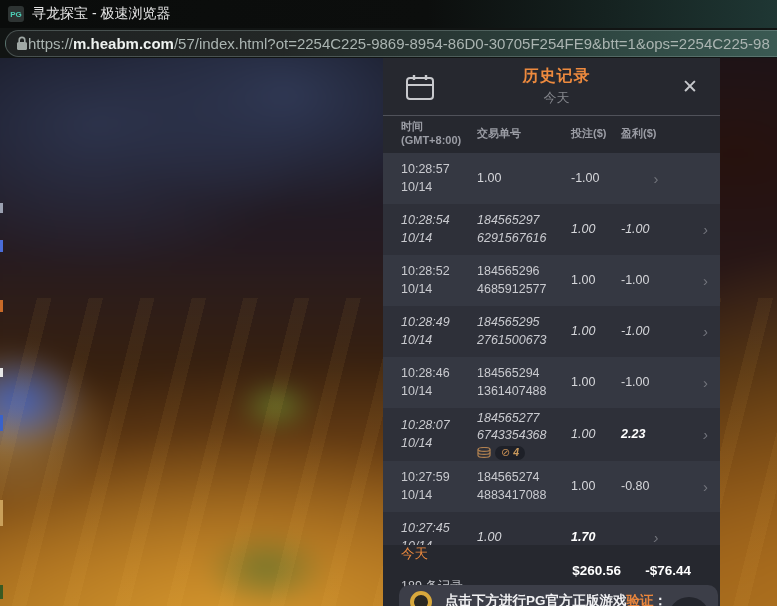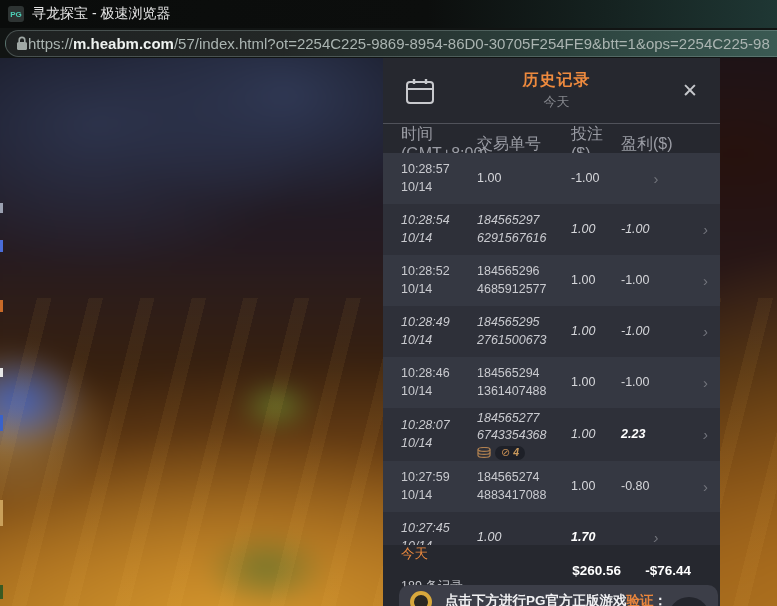--- a/index.html
+++ b/index.html
@@ -37,29 +37,29 @@
       radial-gradient(300px 200px at 120px 90px, rgba(50,58,85,0.80), transparent 75%),
       radial-gradient(260px 160px at 310px 60px, rgba(58,70,104,0.70), transparent 75%),
       radial-gradient(420px 260px at 760px 120px, rgba(40,16,10,0.9), transparent 80%),
       linear-gradient(180deg,#131520 0%,#1a1a28 16%,#251a20 36%,#37200f 56%,#5a330f 74%,#8a5517 90%,#9a6a1e 100%);}
   .rays{position:absolute;left:0;top:240px;right:0;bottom:0;
     background:repeating-linear-gradient(104deg, transparent 0 36px, rgba(255,195,85,0.06) 36px 50px);}
   .sliver{position:absolute;left:0;width:3px;}
 
   
   .panel{position:absolute;left:383px;top:58px;width:337px;height:548px;background:#26282f;overflow:hidden;}
-  .p-head{height:66px;background:#26282f;border-bottom:1px solid #50525a;display:flex;align-items:center;}
+  .p-head{height:58px;background:#26282f;border-bottom:1px solid #50525a;display:flex;align-items:center;}
   .cal{margin-left:22px;flex:0 0 30px;cursor:pointer;}
   .p-titles{flex:1;text-align:center;}
   .p-title{color:#ed8a3e;font-size:16px;font-weight:bold;letter-spacing:1px;}
   .p-sub{color:#85878d;font-size:13px;margin-top:2px;}
   .closex{margin-right:18px;flex:0 0 24px;color:#c6c8cc;font-size:19px;text-align:center;cursor:pointer;font-weight:300;}
 
   .grid5{display:grid;grid-template-columns:76px 94px 50px 70px 1fr;padding-left:18px;align-items:center;}
-  .p-cols{height:36px;background:#26282f;color:#9b9da5;font-size:16px;line-height:1.25;}
+  .p-cols{height:36px;background:#26282f;color:#9b9da5;font-size:11px;line-height:1.25;font-weight:bold;}
   .ra{text-align:left;}
   .p-rows{position:absolute;left:0;right:0;top:95px;bottom:0;overflow:hidden;}
   .row{height:51px;font-size:12.5px;color:#c9cacf;line-height:1.4;}
   .row.tall{height:53px;}
   .row.odd{background:#353842;}
   .row.even{background:#2e3039;font-style:italic;}
   .num{color:#d6d7db;}
   .profit.pos{color:#ffffff;font-weight:bold;}
   .chev{color:#72747c;font-size:15px;text-align:center;cursor:pointer;}
 

